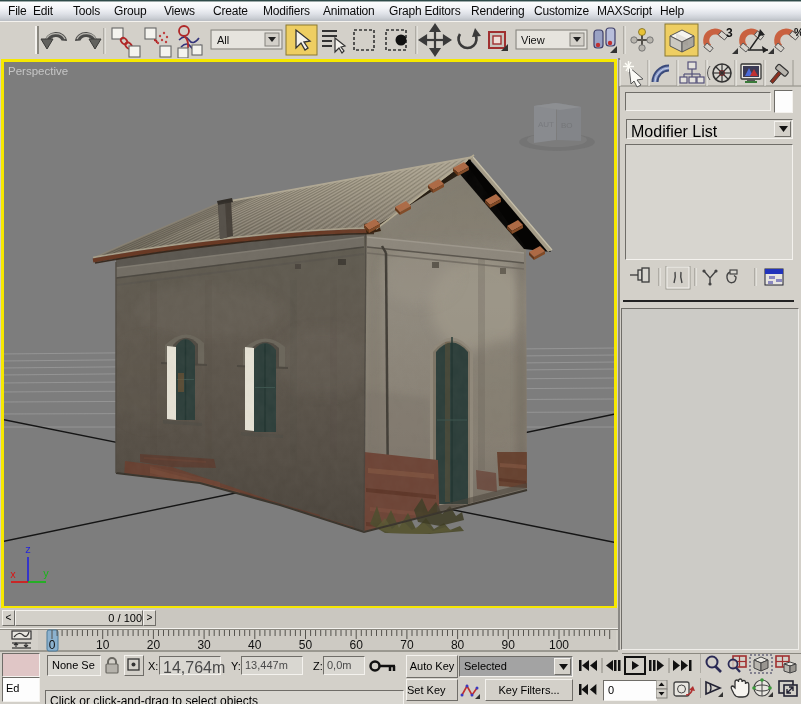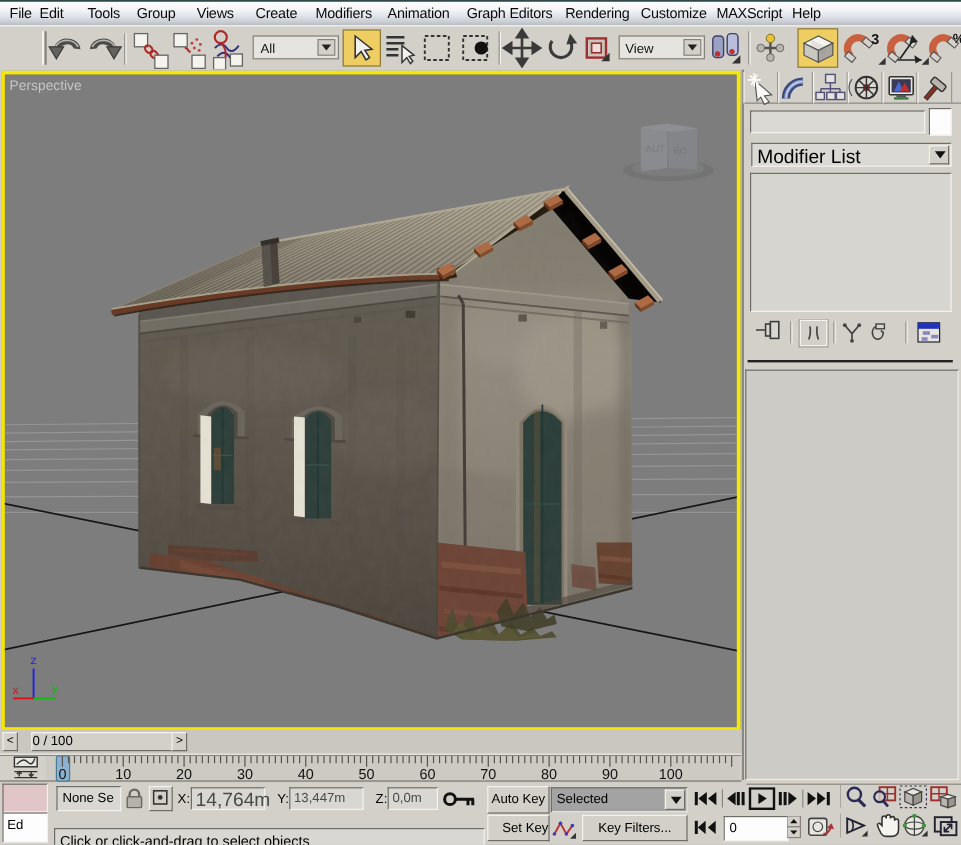--- a/index.html
+++ b/index.html
@@ -571,21 +571,21 @@
     <rect x="150" y="15" width="5" height="3" fill="#8a88c0"></rect>
   </svg>
 
   <div class="abs" style="left:5px;top:242px;width:171px;height:2px;background:#222"></div>
 
   <div class="abs" style="left:3px;top:250px;width:176px;height:340px;background:#cccbc6;border-top:1px solid #6f6d68;border-left:1px solid #6f6d68;border-right:1px solid #efede9;border-bottom:1px solid #efede9"></div>
 </div>
 
 <div class="abs" id="timeslider" style="left:0;top:608px;width:618px;height:20px;background:#cac7c0;border-bottom:1px solid #f4f2ee;">
   <div class="raised" style="left:2px;top:2px;width:11px;height:14px;text-align:center;line-height:13px;font-size:10px">&lt;</div>
-  <div class="raised" style="left:26px;top:2px;width:126px;height:14px;text-align:left;line-height:14px;font-size:11px">0 / 100</div>
+  <div class="raised" style="left:15px;top:2px;width:126px;height:14px;text-align:right;line-height:14px;font-size:11px">0 / 100</div>
   <div class="raised" style="left:143px;top:2px;width:11px;height:14px;text-align:center;line-height:13px;font-size:10px">&gt;</div>
 </div>
 
 <div class="abs" id="trackbar" style="left:0;top:629px;width:618px;height:23px;background:#d3d0c9;">
 <svg width="618" height="23">
   <rect x="0" y="0" width="618" height="1" fill="#8a8880"></rect>
   <rect x="38" y="1" width="578" height="21" fill="#cdcac3"></rect>
   <rect x="0" y="21" width="618" height="2" fill="#9a9890"></rect>
 
   <g stroke="#333" stroke-width="1.2" fill="#e8e6e0">
@@ -767,21 +767,21 @@
     <line x1="11" y1="8" x2="27" y2="8" stroke="#111" stroke-width="2.5"></line>
     <line x1="22" y1="8" x2="22" y2="13" stroke="#111" stroke-width="2.5"></line>
     <line x1="26" y1="8" x2="26" y2="13" stroke="#111" stroke-width="2.5"></line>
   </svg>
 
   <div class="sunk" style="left:45px;top:38px;width:357px;height:20px;background:#d9d7d1;font-size:12px">
       <span class="abs" style="left:4px;top:3px;white-space:nowrap">Click or click-and-drag to select objects</span>
     </div>
 
   <div class="raised" style="left:406px;top:3px;width:50px;height:21px;text-align:center;font-size:11px"><span style="line-height:21px">Auto Key</span></div>
-  <div class="raised" style="left:406px;top:27px;width:50px;height:20px;text-align:right;font-size:11px"><span style="line-height:20px">Set Key</span></div>
+  <div class="raised" style="left:406px;top:27px;width:50px;height:20px;text-align:left;font-size:11px"><span style="line-height:20px">Set Key</span></div>
 
   <div class="sunk" style="left:459px;top:4px;width:112px;height:19px;background:#a3a3a3;font-size:11px">
     <span class="abs" style="left:4px;top:3px">Selected</span>
     <div class="raised" style="right:1px;top:1px;width:15px;height:15px"></div>
     <svg class="abs" style="right:2px;top:6px" width="13" height="8">
         <polygon points="2,1 11,1 6.5,7" fill="#111"></polygon>
       </svg>
   </div>
 
   <svg class="abs" style="left:459px;top:28px" width="22" height="20">

